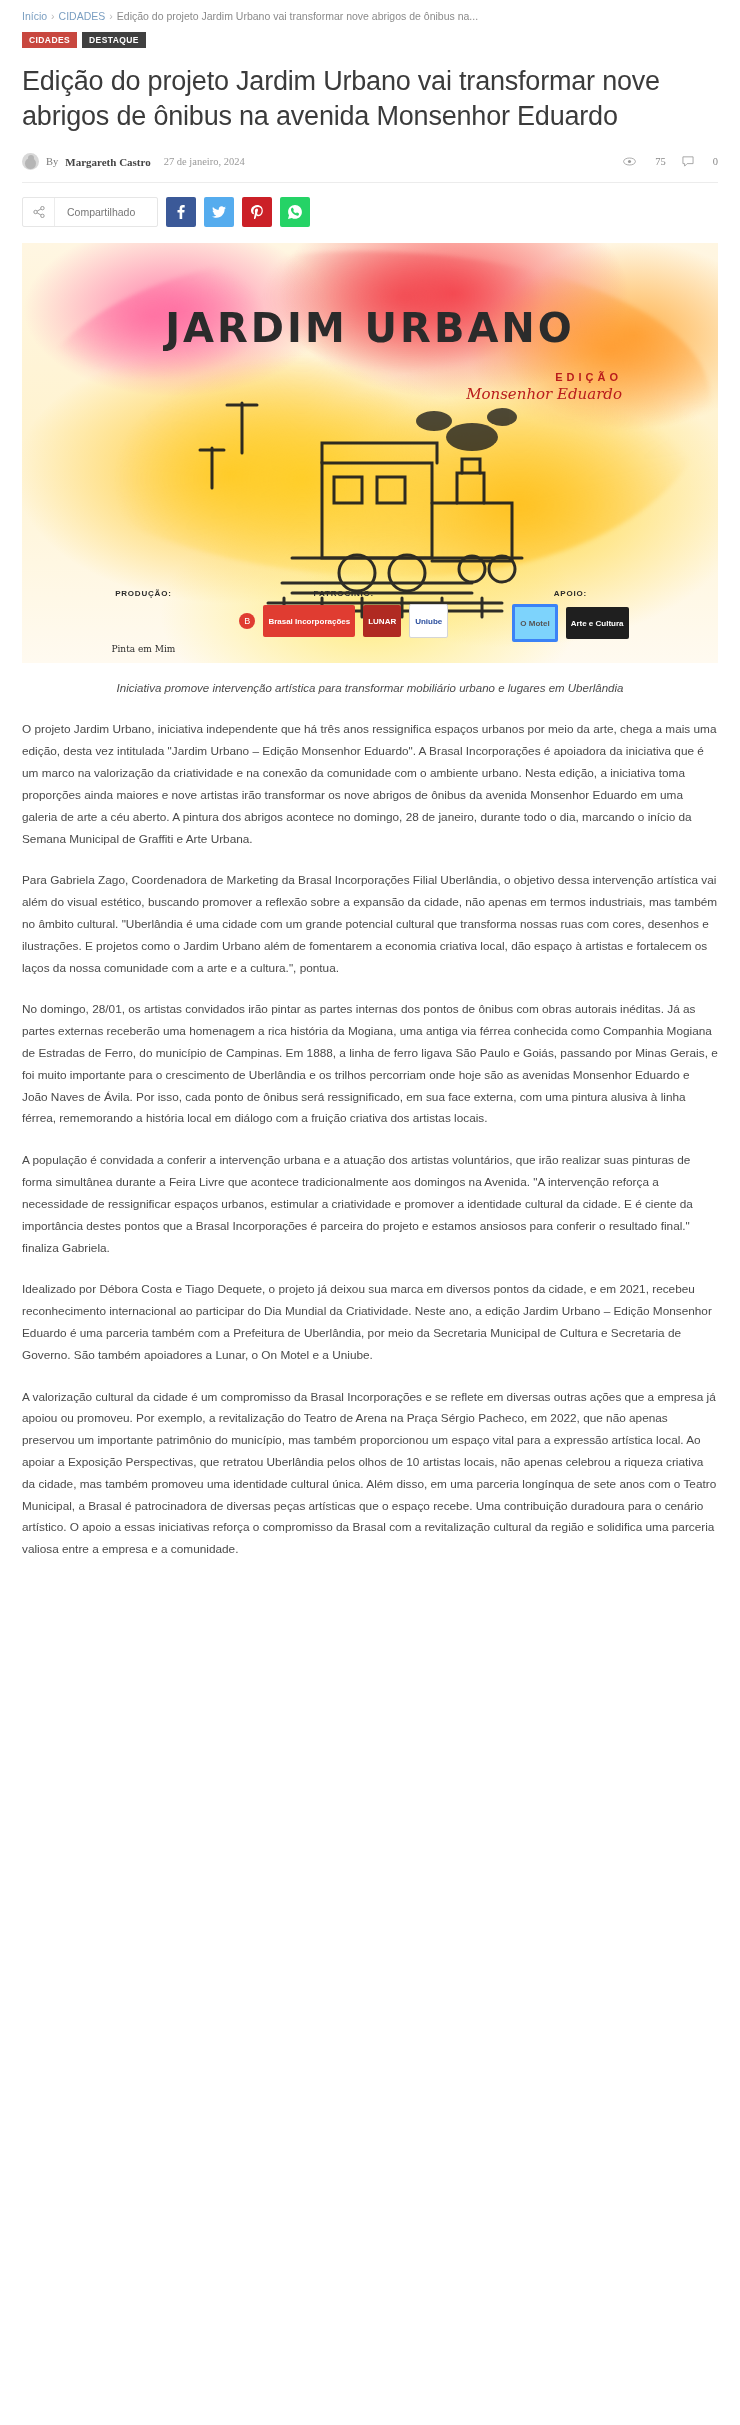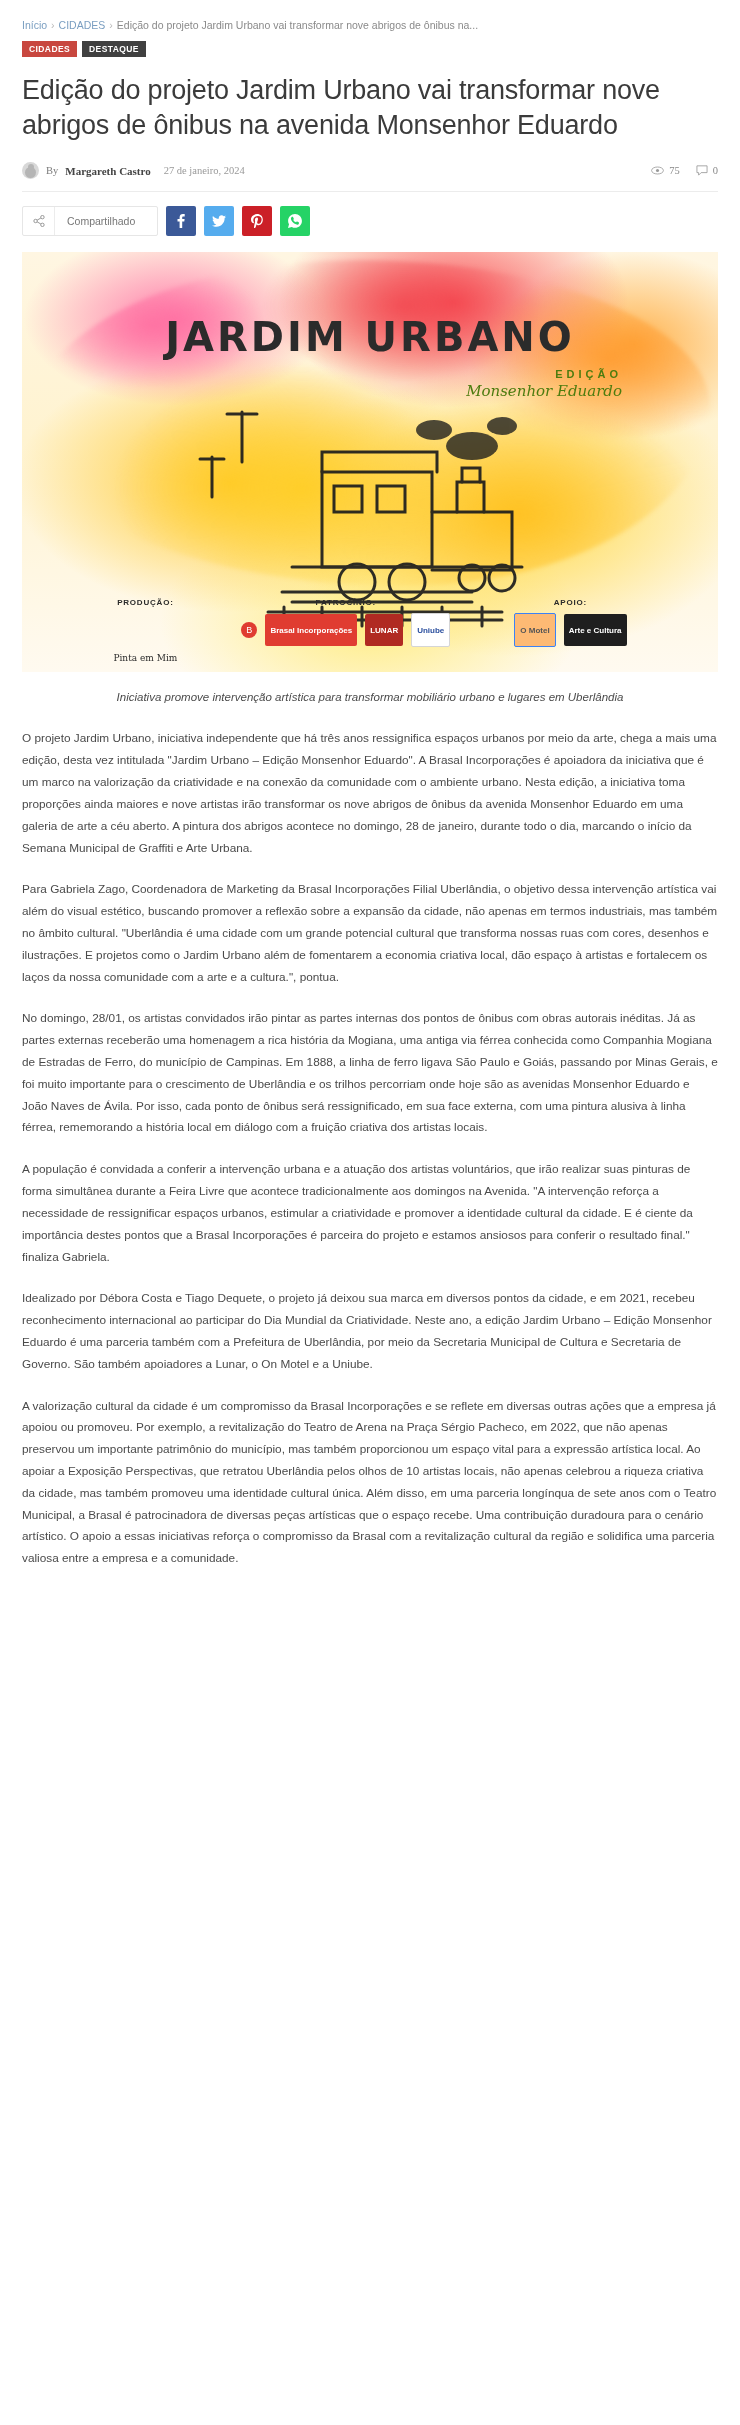--- a/index.html
+++ b/index.html
@@ -13,21 +13,21 @@
     width: 740px;
     min-height: 2425px;
     background: #fff;
     position: relative;
   }
 
   
   .breadcrumb {
     font-size: 10.5px;
     color: #888;
-    padding: 19px 22px 6px 22px;
+    padding: 10px 22px 6px 22px;
     white-space: nowrap;
     overflow: hidden;
     text-overflow: ellipsis;
   }
   .breadcrumb a {
     color: #7a9ec1;
     text-decoration: none;
   }
   .breadcrumb .sep { color: #b9b9b9; margin: 0 4px; }
   .breadcrumb .current { color: #8a8a8a; }
@@ -93,21 +93,21 @@
     width: 6px; height: 6px;
     background: #b5b5b5;
     border-radius: 50%;
     left: 5.5px; top: 2px;
     z-index: 1;
   }
   .by { color: #7a7a7a; font-size: 10.5px; }
   .author { color: #444; font-weight: bold; font-size: 11px; }
   .date { color: #999; font-size: 10.5px; margin-left: 6px; }
   .meta-right { display: flex; align-items: center; gap: 16px; font-size: 10.5px; color: #888; }
-  .stat { display: flex; align-items: center; gap: 5px; }
+  .stat { display: flex; align-items: center; gap: 19px; }
   .icon-eye svg, .icon-comment svg { display: block; }
 
   
   .divider {
     border-top: 1px solid #ececec;
     margin: 12px 22px 0 22px;
   }
 
   
   .share-row {
@@ -184,23 +184,23 @@
     left: 0; right: 0; top: 62px;
     text-align: center;
     font-size: 40px;
     font-weight: bold;
     letter-spacing: 3px;
     color: #2b2b2b;
     font-family: "DejaVu Sans", sans-serif;
   }
   .hero-sub {
     position: absolute;
-    right: 96px; top: 116px;
+    right: 96px; top: 128px;
     text-align: right;
-    color: #4d7c0f;
+    color: #b91c1c;
   }
   .hero-sub .ed {
     font-size: 11px;
     letter-spacing: 4px;
     font-weight: bold;
   }
   .hero-sub .name {
     font-family: "DejaVu Serif", serif;
     font-style: italic;
     font-size: 15px;
@@ -237,21 +237,21 @@
     display: flex; align-items: center; justify-content: center;
     font-size: 8px;
     padding: 16px 5px;
     color: #fff;
     font-weight: bold;
     white-space: nowrap;
   }
   .logo-brasal { background: #e03c31; }
   .logo-lunar { background: #b02a22; }
   .logo-uniube { background: #ffffff; color: #2b4f9e; border: 1px solid #d5d5d5; }
-  .logo-motel { background: #fdba74; color: #555; border: 1px solid #3b82f6; }
+  .logo-motel { background: #7dd3fc; color: #555; border: 3px solid #3b82f6; }
   .logo-dark { background: #1f1f1f; color: #fff; }
   .logo-mark {
     width: 16px; height: 16px;
     border-radius: 50%;
     background: #e03c31;
     color: #fff;
     font-size: 9px;
     display: flex; align-items: center; justify-content: center;
   }
   .prod-mark {

